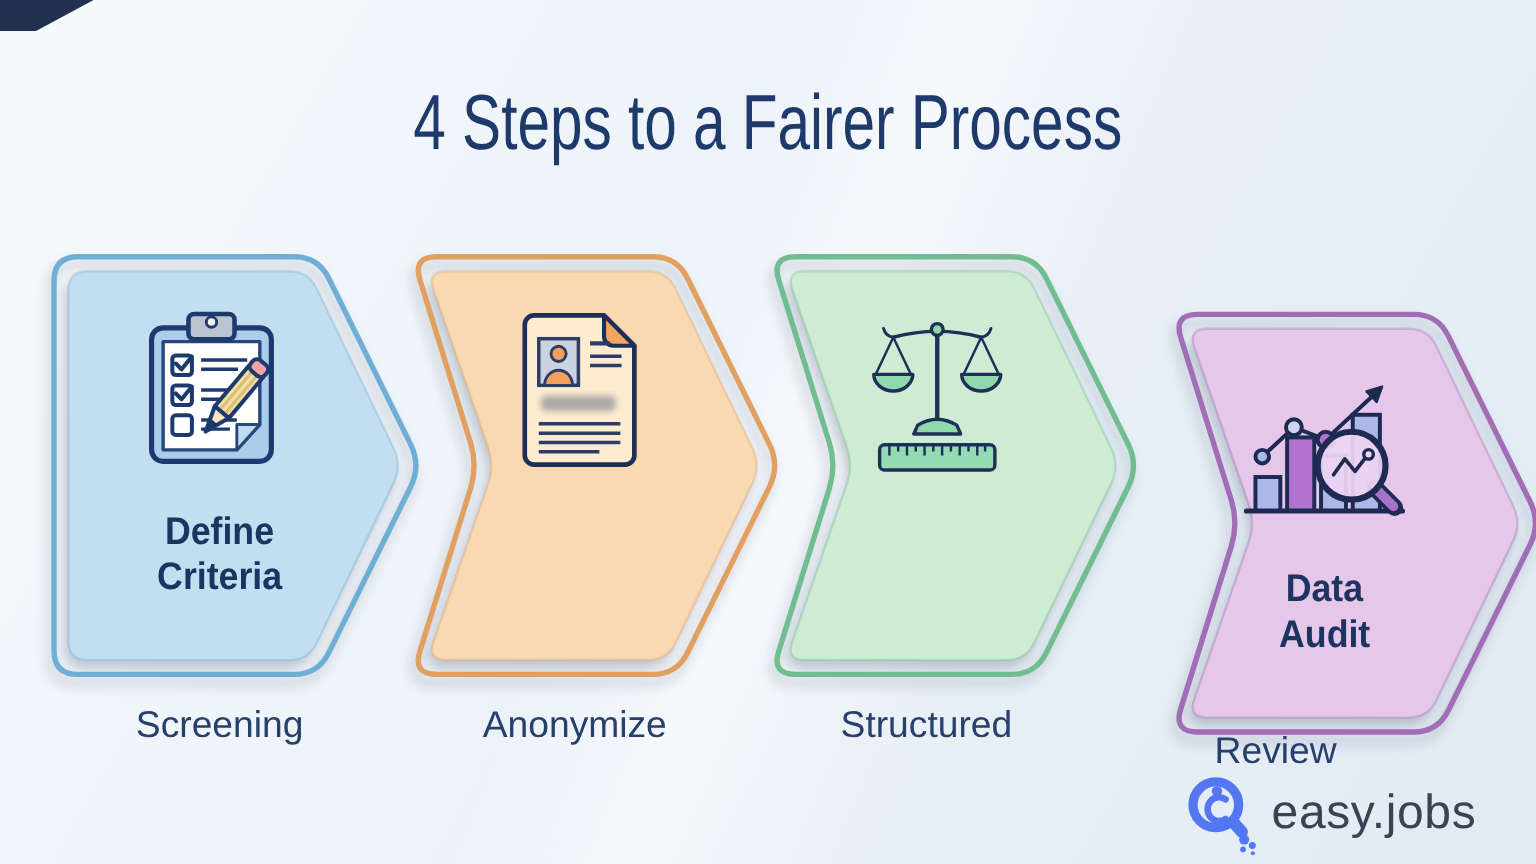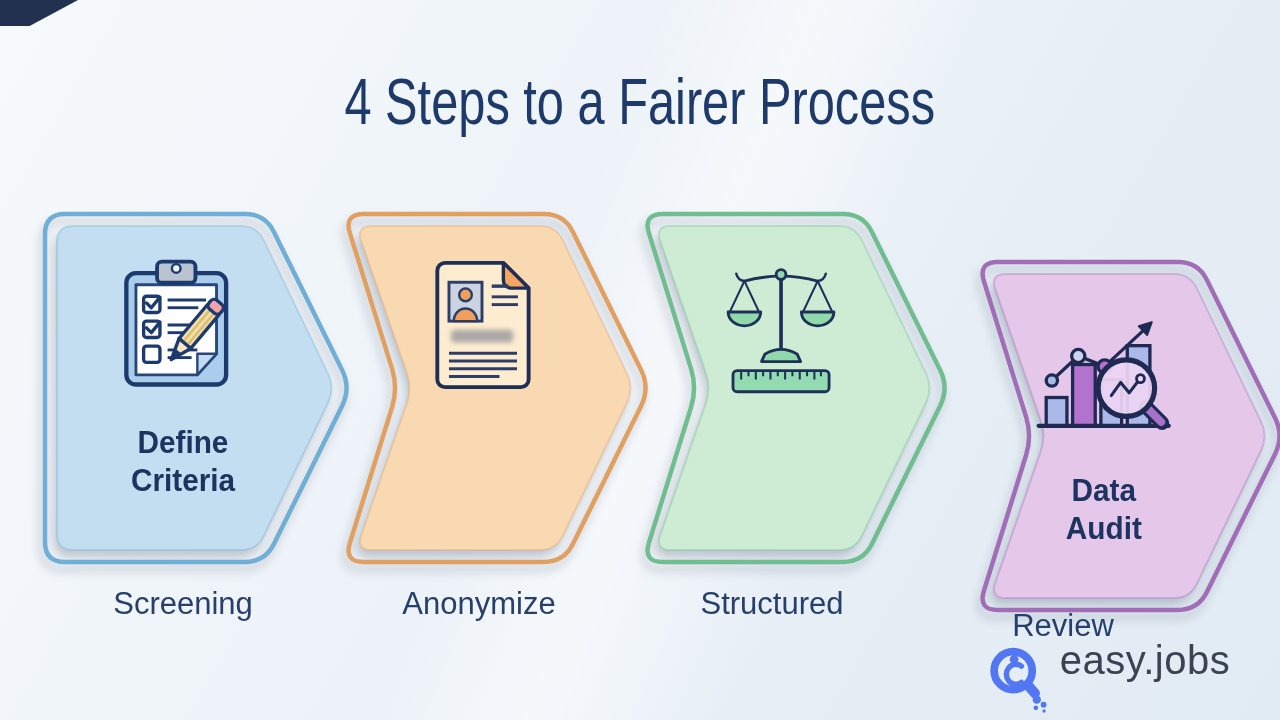--- a/index.html
+++ b/index.html
@@ -34,21 +34,21 @@
   .icon-wrap { margin-top:40px; height:145px; display:flex; align-items:center; justify-content:center; }
   .card-title { margin-top:26px; font-size:32px; line-height:1.2; font-weight:700; color:#1d3461; }
   .card-title span { display:inline-block; transform:scaleX(0.93); white-space:nowrap; }
   .captions { position:absolute; left:43px; top:586px; width:1237px; height:40px; }
   .caption { position:absolute; top:0; width:280px; text-align:center;
     font-size:31px; color:#26406b; }
   .caption:nth-child(1){ left:0; }
   .caption:nth-child(2){ left:296px;text-align:center; }
   .caption:nth-child(3){ left:589px; }
   .caption:nth-child(4){ left:880px;margin-top:22px; }
-  .logo { position:absolute; left:986px; top:638px; display:flex; gap:12px; }
+  .logo { position:absolute; left:986px; top:638px; display:flex; align-items:center; gap:12px; }
   .logo-icon { color:var(--logo-accent,#5377f2); }
   .logo-text { font-size:40px; letter-spacing:0.5px; color:var(--logo-text,#3b4252); }
 </style>
 </head>
 <body>
 
 <div class="canvas" style="--logo-accent: #5377f2; --logo-text: #3b4252;">
 
   <div class="corner-wedge"></div>
 

